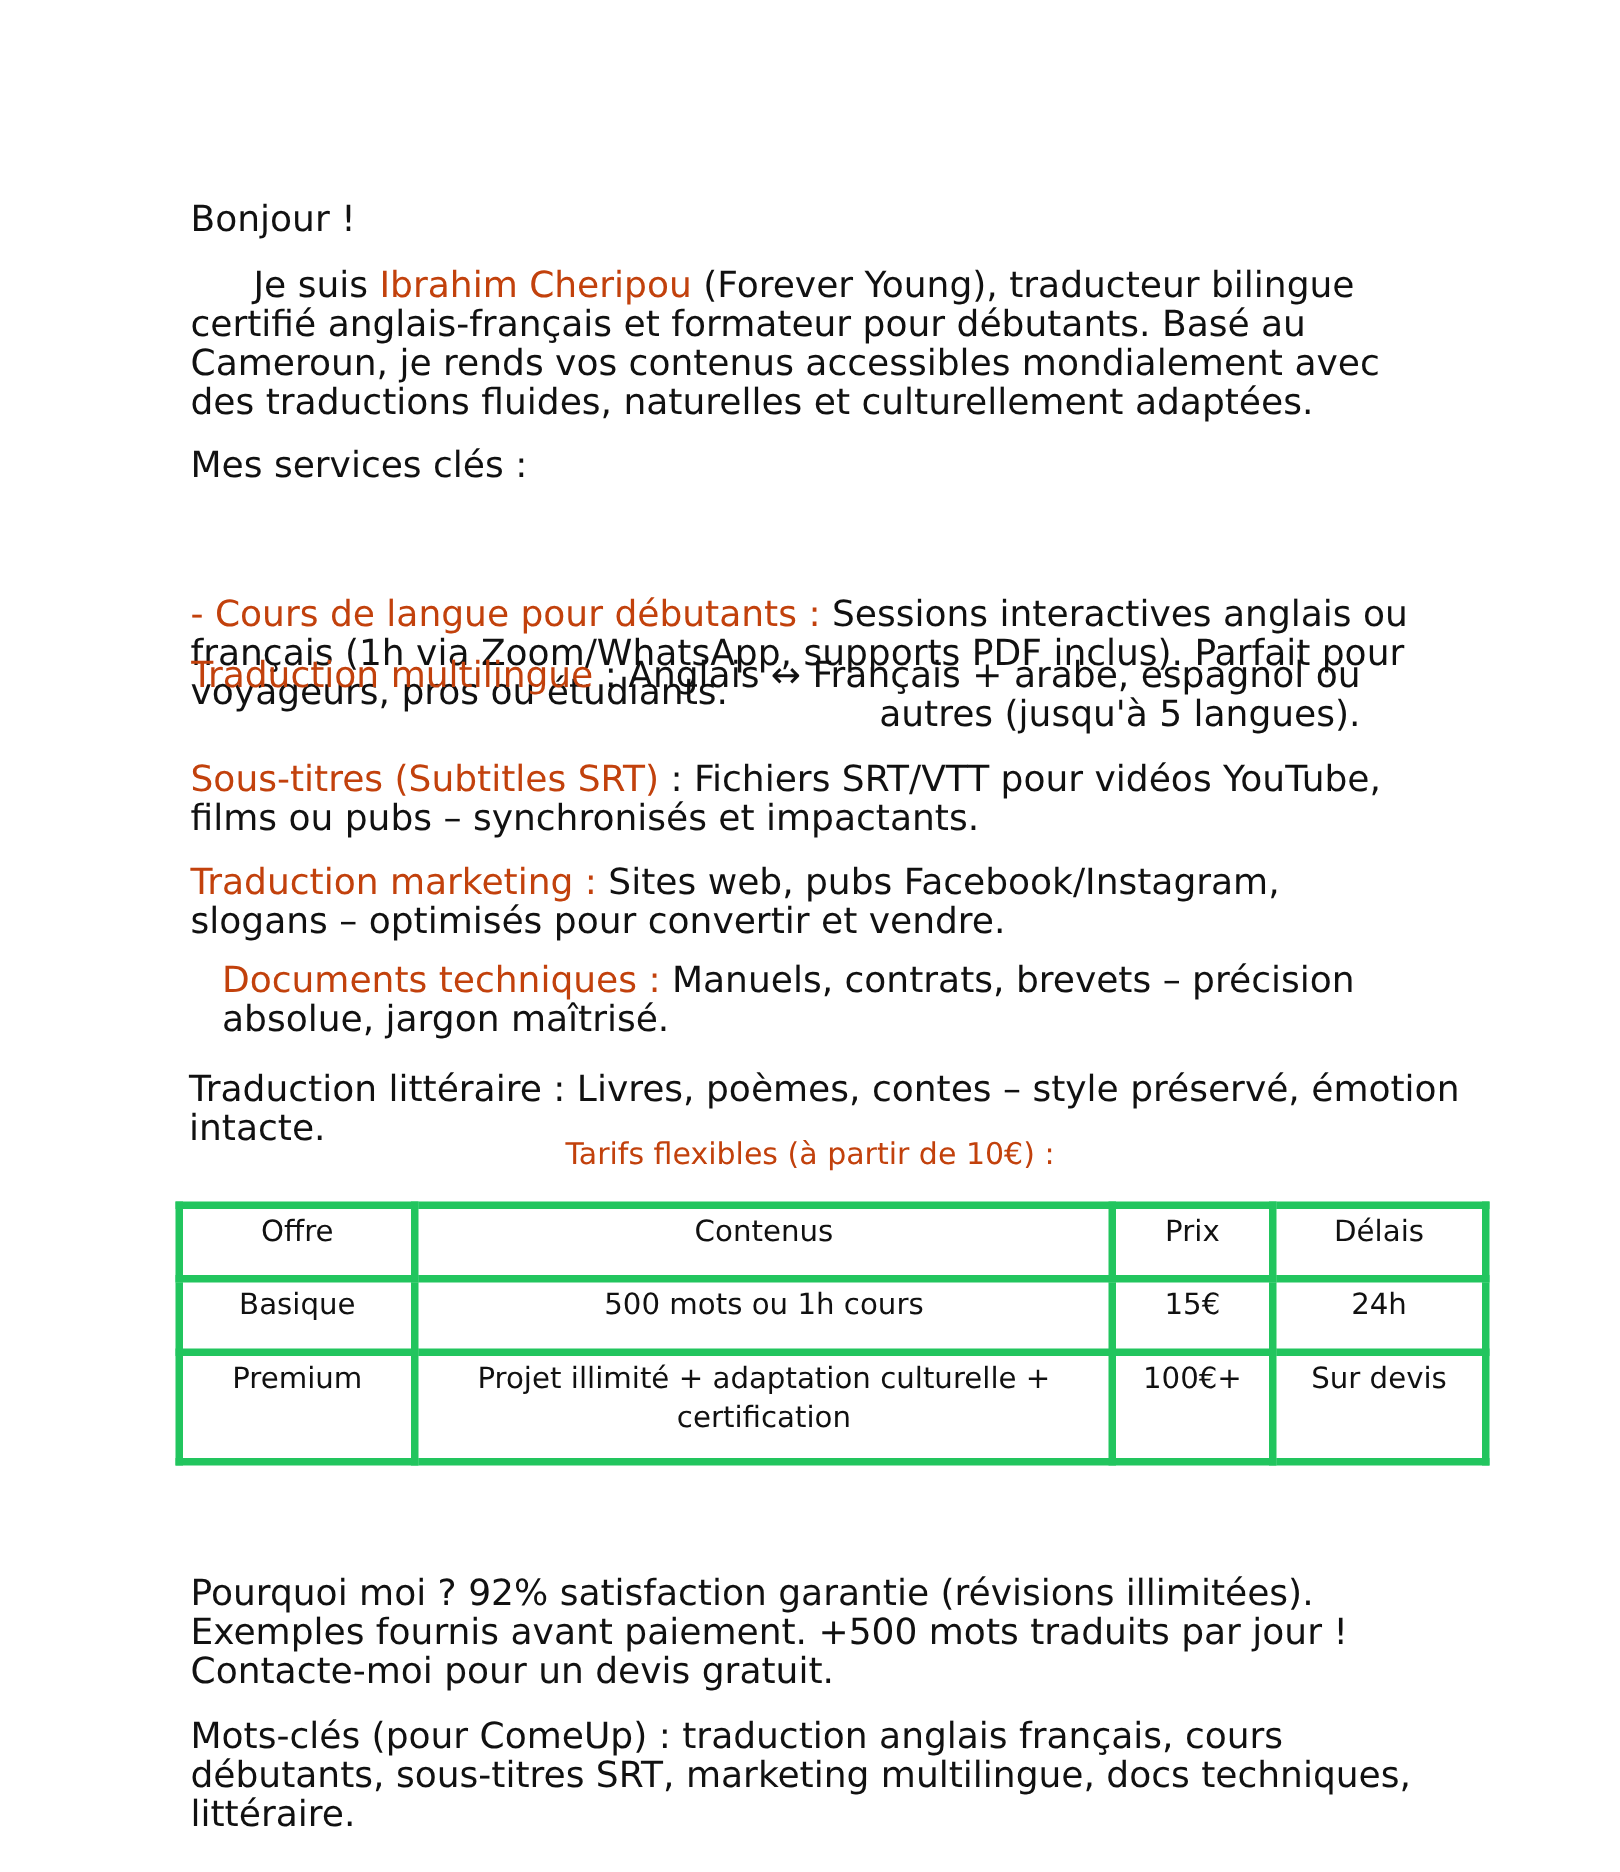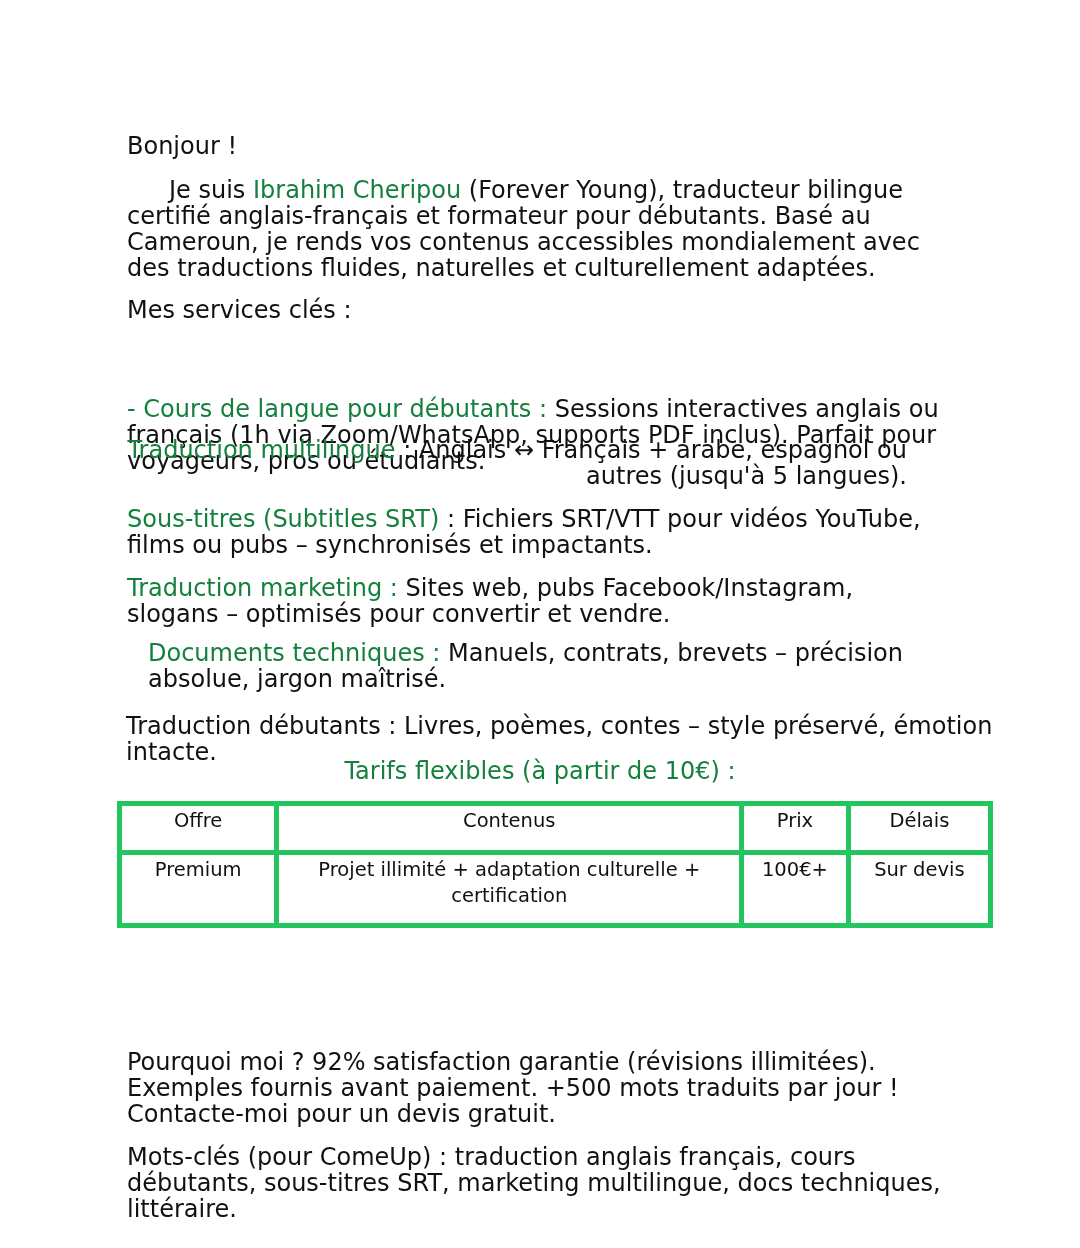--- a/index.html
+++ b/index.html
@@ -1,29 +1,29 @@
 <!DOCTYPE html>
 <html><head>
 <meta charset="utf-8">
 <style>
   html, body { margin: 0; padding: 0; background: #ffffff; }
   body {
     width: 1080px; height: 1248px; position: relative; overflow: hidden;
     font-family: "DejaVu Sans", sans-serif; color: #111111;
   }
-  .red { color: #15803d; }
+  .red { color: #c2410c; }
   .b { font-weight: 500; }
   .block { position: absolute; left: 127px; width: 840px; font-size: 24px; line-height: 26px; }
   .table-wrap { position: absolute; left: 117px; top: 801px; width: 876px; }
   table { border-collapse: collapse; width: 876px; font-size: 19.5px; }
   th, td { border: 5px solid #22c55e; text-align: center; vertical-align: top; padding: 2px 6px 0 6px; line-height: 26px; font-weight: normal; }
   th { height: 42px; }
   td { height: 42px; }
   tr.tall td { height: 66px; text-align: center; }
-  .title-center { position: absolute; left: 0; width: 1080px; text-align: center; font-size: 24px; top: 757px; }
+  .title-center { position: absolute; left: 0; width: 1080px; text-align: center; font-size: 20px; top: 757px; }
 </style>
 </head>
 <body>
 
 <div class="block" style="top:133px;">Bonjour !</div>
 
 <div class="block" style="top:177px; width:830px;">
   <span style="display:inline-block;width:42px;"></span><span>Je suis </span><span class="red b">Ibrahim Cheripou</span><span> (Forever Young), traducteur bilingue certifié anglais-français et formateur pour débutants. Basé au Cameroun, je rends vos contenus accessibles mondialement avec des traductions fluides, naturelles et culturellement adaptées.</span>
 </div>
 
@@ -42,41 +42,47 @@
 </div>
 
 <div class="block" style="top:575px; width:760px;">
   <span class="red">Traduction marketing :</span><span> Sites web, pubs Facebook/Instagram, slogans – optimisés pour convertir et vendre.</span>
 </div>
 
 <div class="block" style="top:640px; width:770px;margin-left:21px;">
   <span class="red">Documents techniques :</span><span> Manuels, contrats, brevets – précision absolue, jargon maîtrisé.</span>
 </div>
 
-<div class="block" style="top:713px; left:126px; width:900px;">Traduction débutants : Livres, poèmes, contes – style préservé, émotion intacte.</div>
+<div class="block" style="top:713px; left:126px; width:900px;">Traduction littéraire : Livres, poèmes, contes – style préservé, émotion intacte.</div>
 
 <div class="title-center red">Tarifs flexibles (à partir de 10€) :</div>
 
 <div class="table-wrap">
   <table>
     <colgroup>
       <col style="width:158px">
         <col style="width:468px">
         <col style="width:107px">
         <col style="width:143px">
     </colgroup>
     <thead>
       <tr>
         <th>Offre</th>
         <th>Contenus</th>
         <th>Prix</th>
         <th>Délais</th>
       </tr>
     </thead>
     <tbody>
+      <tr>
+        <td>Basique</td>
+        <td>500 mots ou 1h cours</td>
+        <td>15€</td>
+        <td>24h</td>
+      </tr>
       <tr class="tall">
         <td>Premium</td>
         <td style="padding:2px 30px 0 30px;margin-top:40px;">Projet illimité + adaptation culturelle + certification</td>
         <td>100€+</td>
         <td>Sur devis</td>
       </tr>
     </tbody>
   </table>
 </div>
 

